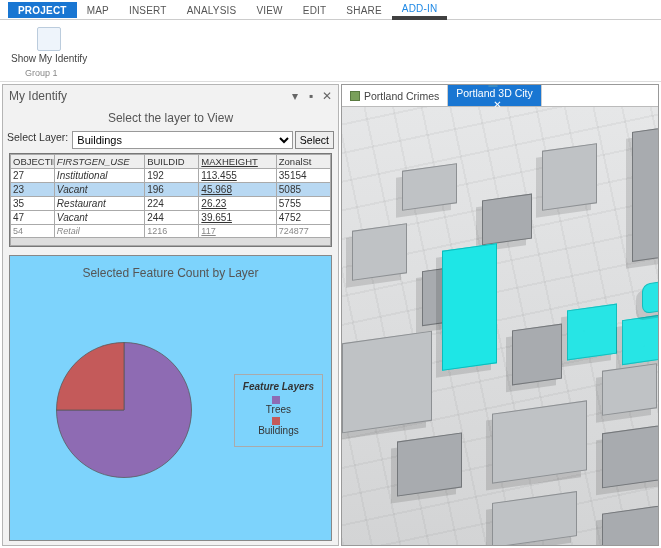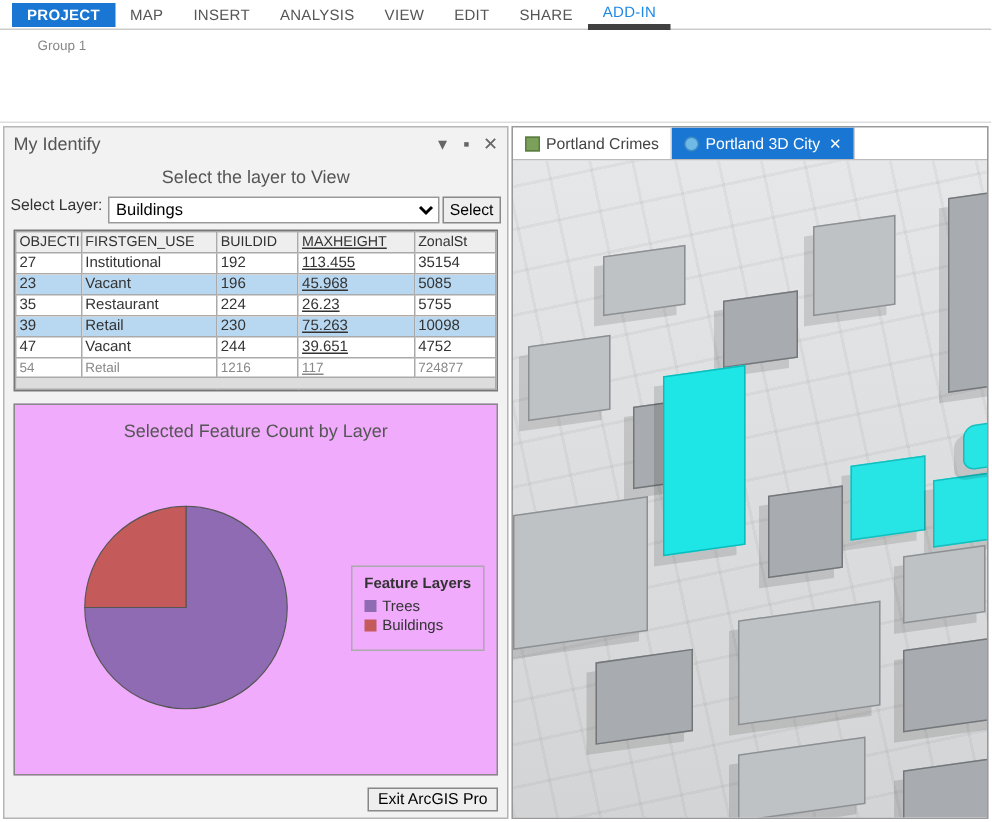--- a/index.html
+++ b/index.html
@@ -25,43 +25,43 @@
   .layer-row label { font-size:10.5px; color:#333; margin-right:4px; }
   .layer-row select { flex:1; height:18px; font-size:11px; border:1px solid #999; background:#fff;}
   .layer-row button { height:18px; font-size:10.5px; border:1px solid #888; background:#eee; padding:0 4px; margin-left:2px; cursor:pointer;}
   
   .grid-wrap { margin:0 6px 4px 6px; border:1px solid #777; background:#fff; }
   .grid { width:100%; border-collapse:collapse; font-size:10px; table-layout:fixed; }
   .grid th, .grid td { border:1px solid #aaa; padding:1px 2px; text-align:left; overflow:hidden; white-space:nowrap; }
   .grid th { background:#eee; font-weight:normal; font-size:9.5px;}
   .grid tr.sel td { background:#b8d8f2; }
   .grid td:first-child, .grid th:first-child { width:34px;}
-  .grid th:nth-child(2),.grid td:nth-child(2){width:70px;}
+  .grid th:nth-child(2),.grid td:nth-child(2){width:70px;font-style:italic;}
   .grid th:nth-child(3),.grid td:nth-child(3){width:42px;}
   .grid th:nth-child(4),.grid td:nth-child(4){width:60px;text-decoration:underline;}
   .grid th:nth-child(5),.grid td:nth-child(5){width:42px;}
   .grid tr.partial td { color:#888; font-size:9px;}
   .scroll-row td { background:#ddd; height:8px; padding:0;}
   
-  .chart-frame { flex:1; margin:4px 6px; border:1px solid #888; background:#f0abfc; display:flex; flex-direction:column; padding:4px; }
+  .chart-frame { flex:1; margin:4px 6px; border:1px solid #888; background:#7dd3fc; display:flex; flex-direction:column; padding:4px; }
   .chart-title { text-align:center; font-size:12px; color:#555; margin:6px 0 4px 0;}
   .chart-body { flex:1; display:flex; align-items:center; }
   .pie-area { flex:1; display:flex; align-items:center; justify-content:center;}
   .legend-box { border:1px solid #aaa; padding:6px 8px 8px 8px; margin-right:4px; font-size:10px;}
-  .legend-title { font-size:10px; font-weight:bold; margin-bottom:4px;}
-  .legend-item { display:flex; align-items:center; margin:2px 0;}
+  .legend-title { font-size:10px; font-weight:bold; margin-bottom:4px;font-style:italic;}
+  .legend-item { display:flex; align-items:center; margin:2px 0;flex-direction:column;}
   .legend-item .sw { width:8px;height:8px;margin-right:4px;}
   
   .panel-footer { display:flex; justify-content:flex-end; padding:4px 6px;}
   .panel-footer button { font-size:10.5px; border:1px solid #888; background:#eee; padding:1px 6px; cursor:pointer;}
   
   .viewer { flex:1; display:flex; flex-direction:column; border:1px solid #999; margin:2px 2px 2px 0; background:#e8e8e8; overflow:hidden;}
   .view-tabs { display:flex; align-items:center; background:#fff; border-bottom:1px solid #bbb; height:22px;}
   .view-tab { display:flex; align-items:center; height:100%; padding:0 8px; font-size:10.5px; color:#444; border-right:1px solid #ccc; cursor:pointer;}
-  .view-tab.active { background:#1976d2; color:#fff;}
+  .view-tab.active { background:#1976d2; color:#fff;flex-direction:column;}
   .view-tab .ic { width:10px;height:10px; margin-right:4px;}
   .view-tab .close { margin-left:6px; font-size:10px;}
   .scene { flex:1; position:relative; background: linear-gradient(#d9dcdf 0%, #cfd3d6 100%); overflow:hidden;}
   .ground { position:absolute; inset:0; background:
     repeating-linear-gradient(78deg, rgba(0,0,0,0.04) 0 2px, transparent 2px 28px),
     repeating-linear-gradient(-12deg, rgba(0,0,0,0.04) 0 2px, transparent 2px 28px),
     linear-gradient(#e6e7e8,#d3d4d5);}
   .bld { position:absolute; transform:skewY(-8deg); box-shadow:-6px 6px 0 rgba(0,0,0,0.12);}
   .grey1{background:#bfc2c5;border:1px solid #8d9093;}
   .grey2{background:#a8abaf;border:1px solid #74777a;}
@@ -77,20 +77,25 @@
   <div class="ribbon-tab">MAP</div>
   <div class="ribbon-tab">INSERT</div>
   <div class="ribbon-tab">ANALYSIS</div>
   <div class="ribbon-tab">VIEW</div>
   <div class="ribbon-tab">EDIT</div>
   <div class="ribbon-tab">SHARE</div>
   <div class="ribbon-tab addin">ADD-IN</div>
 </div>
 
 <div class="ribbon-band">
+  <div class="ribbon-btn">
+    <div class="ic"></div>
+    <div class="lbl">Show My
+Identify</div>
+  </div>
   <div class="group-label">Group 1</div>
 </div>
 
 <div class="main">
 
   <div class="panel">
     <div class="panel-titlebar">
       <span>My Identify</span>
       <span class="spacer"></span>
       <span class="tb-icon">▾</span>
@@ -131,27 +136,20 @@
               <td>196</td>
               <td>45.968</td>
               <td>5085</td>
             </tr>
             <tr>
               <td>35</td>
               <td>Restaurant</td>
               <td>224</td>
               <td>26.23</td>
               <td>5755</td>
-            </tr>
-            <tr class="sel">
-              <td>39</td>
-              <td>Retail</td>
-              <td>230</td>
-              <td>75.263</td>
-              <td>10098</td>
             </tr>
             <tr>
               <td>47</td>
               <td>Vacant</td>
               <td>244</td>
               <td>39.651</td>
               <td>4752</td>
             </tr>
             <tr class="partial">
               <td>54</td>
@@ -185,23 +183,20 @@
               </div>
               <div class="legend-item">
                 <span class="sw" style="background: rgb(196, 90, 90);"></span>
                 <span>Buildings</span>
               </div>
             </div>
         </div>
       </div>
     </div>
 
-    <div class="panel-footer">
-      <button>Exit ArcGIS Pro</button>
-    </div>
   </div>
 
   <div class="viewer">
     <div class="view-tabs">
       <div class="view-tab">
         <span class="ic" style="background:#7aa05a;border:1px solid #5a7a40;"></span>
         <span>Portland Crimes</span>
       </div>
       <div class="view-tab active">
         <span class="ic" style="background:#6fb9e6;border:1px solid #3a8cc4;border-radius:50%;"></span>

